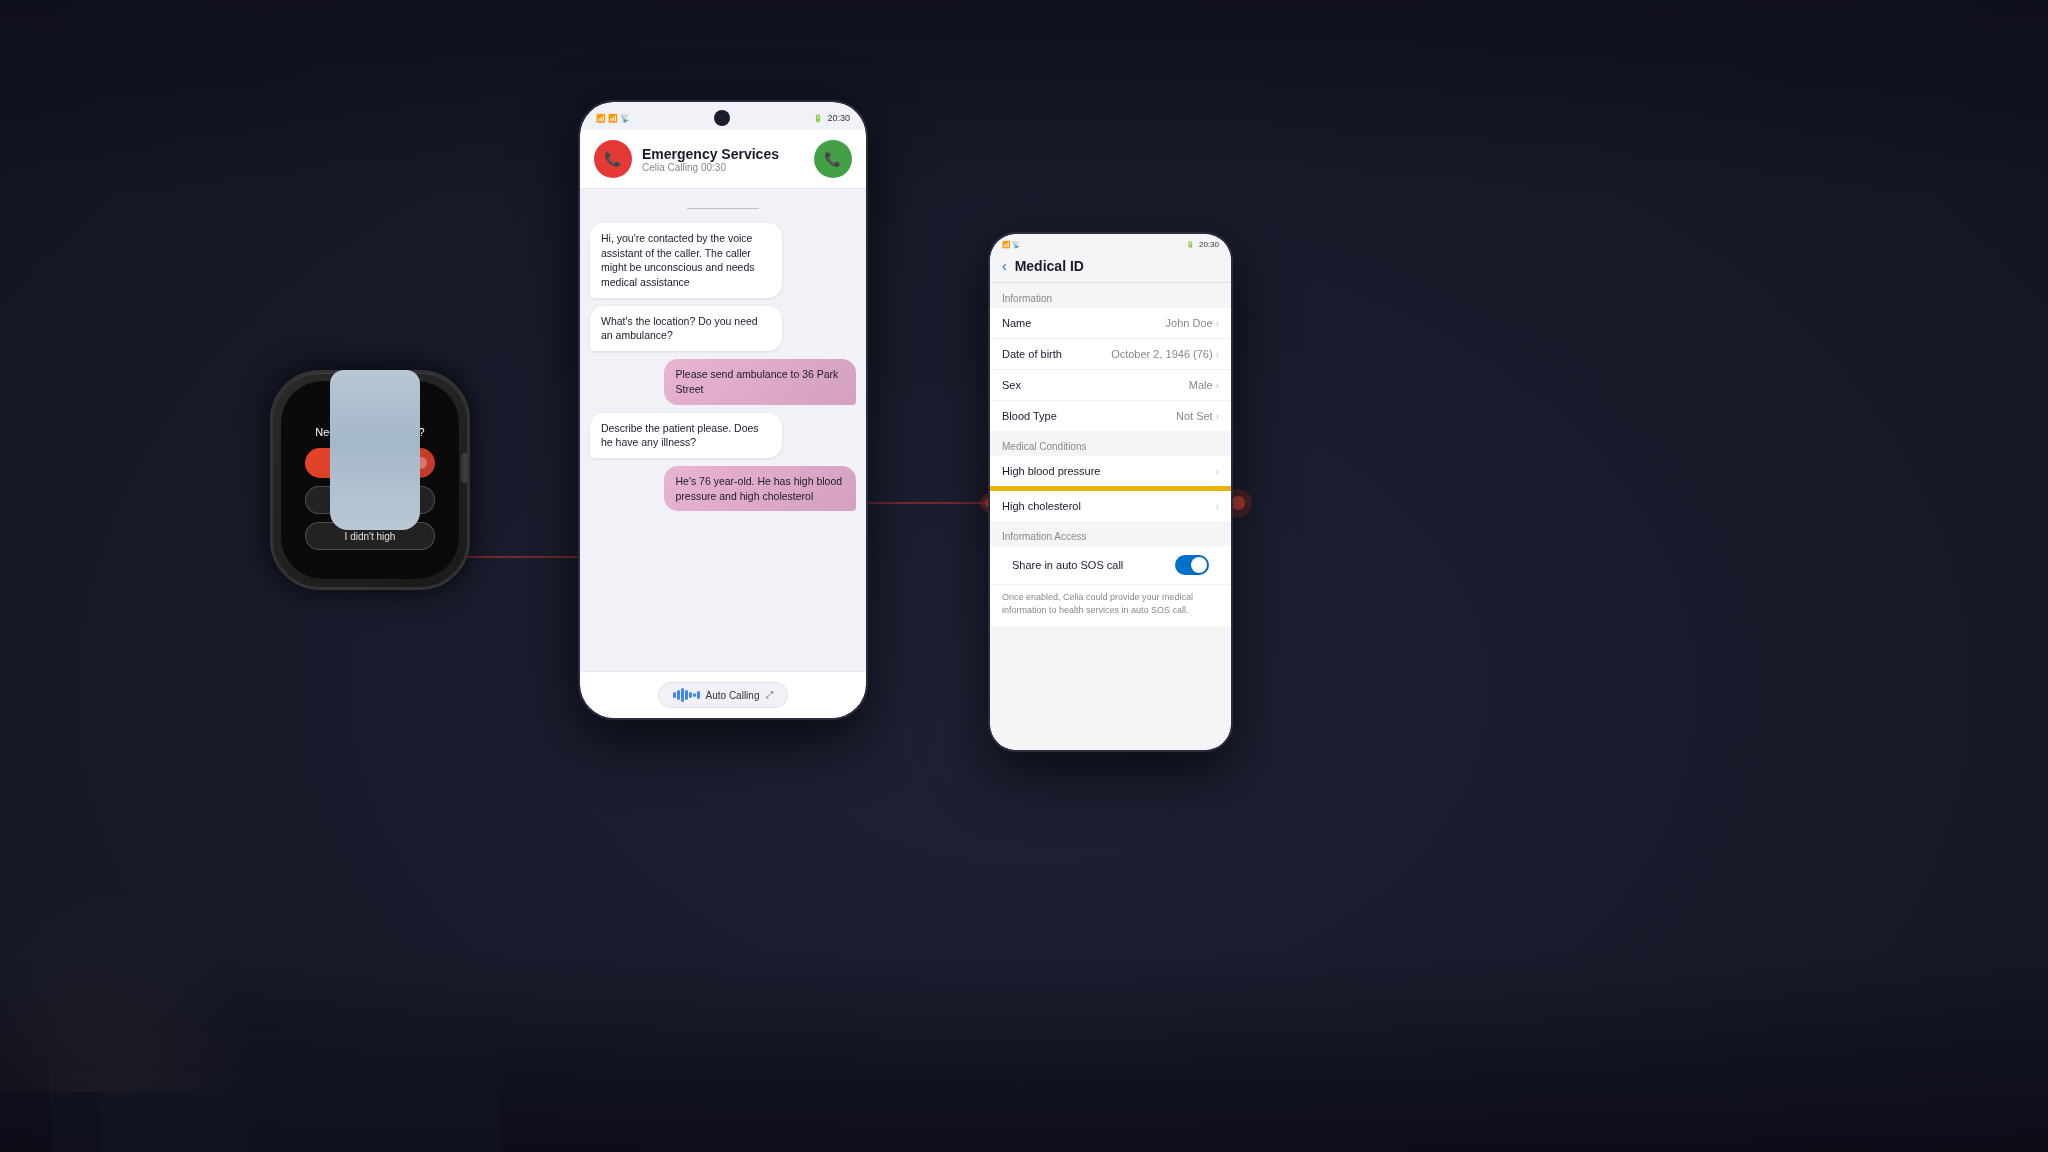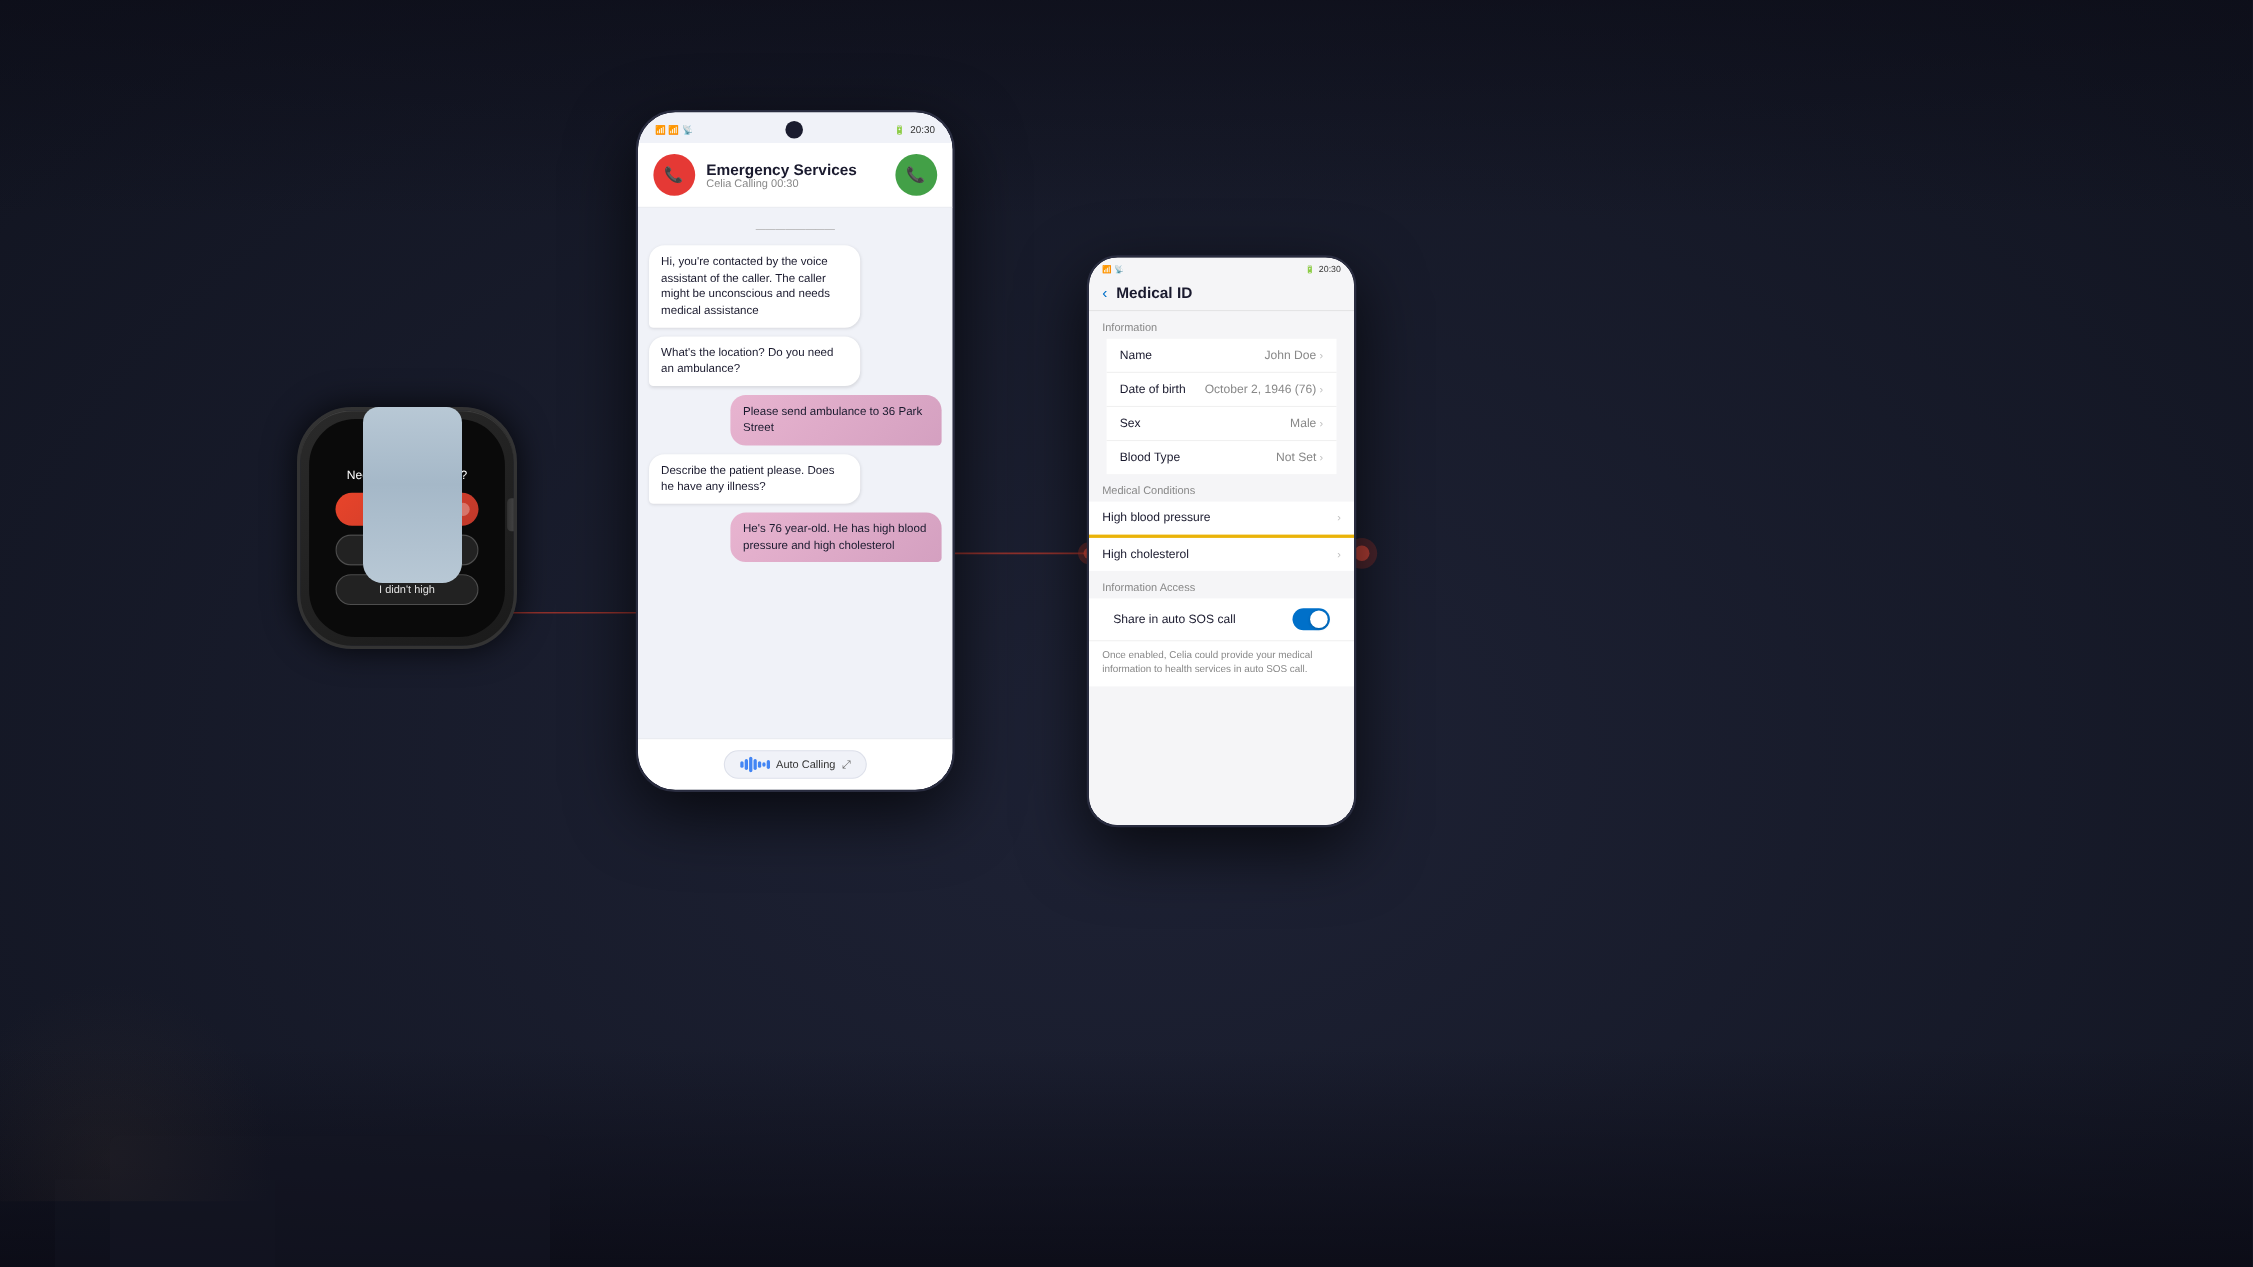--- a/index.html
+++ b/index.html
@@ -369,21 +369,21 @@
     .medid-section-label {
       padding: 10px 12px 4px;
       font-size: 10px;
       color: #888;
       font-weight: 500;
       text-transform: capitalize;
     }
 
     .medid-card {
       background: white;
-      margin: 0 16px;
+      margin: 0 0;
       text-align: right;
     }
 
     .medid-row {
       display: flex;
       align-items: center;
       justify-content: space-between;
       padding: 9px 12px;
       border-bottom: 1px solid #f0f0f0;
     }
@@ -413,21 +413,21 @@
     .conditions-card {
       background: white;
       margin: 0;
     }
 
     .condition-row {
       display: flex;
       align-items: center;
       justify-content: space-between;
       padding: 9px 12px;
-      border-bottom: 3px solid #eab308;
+      border-bottom: 5px solid #eab308;
     }
     .condition-row:last-child {
       border-bottom: none;
     }
 
     .condition-label {
       font-size: 11px;
       color: #1a1a2e;
     }
 

